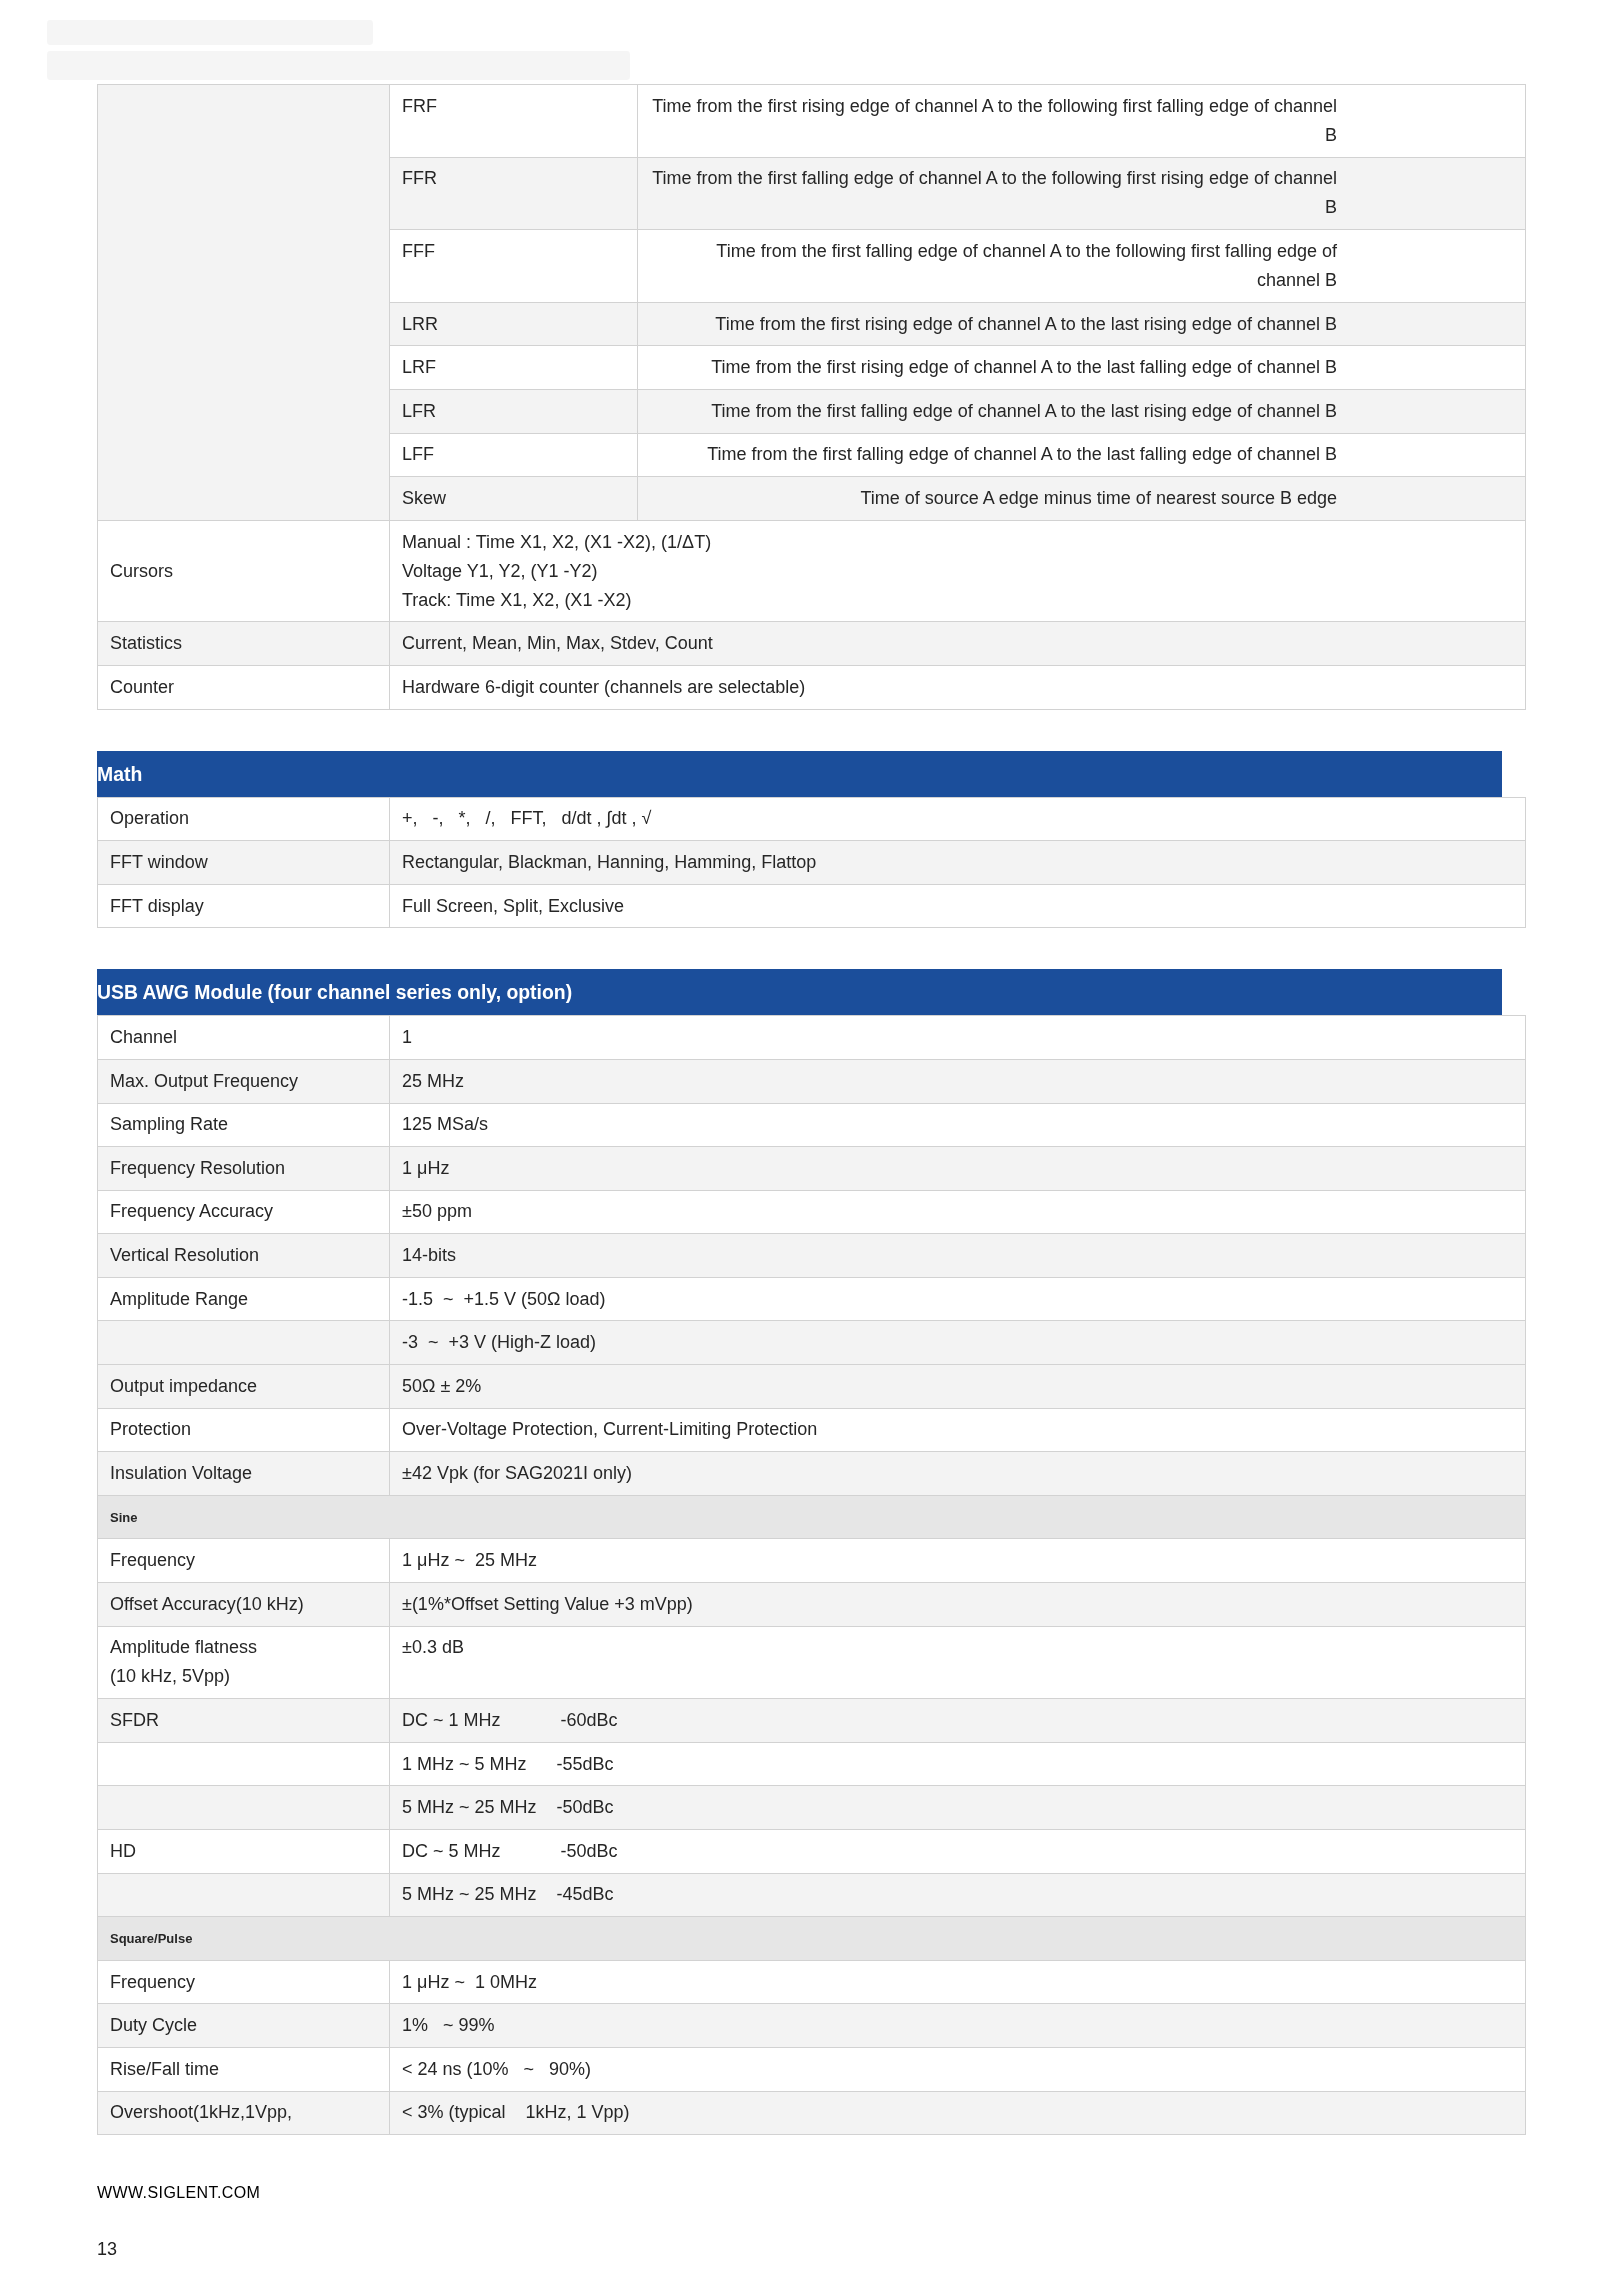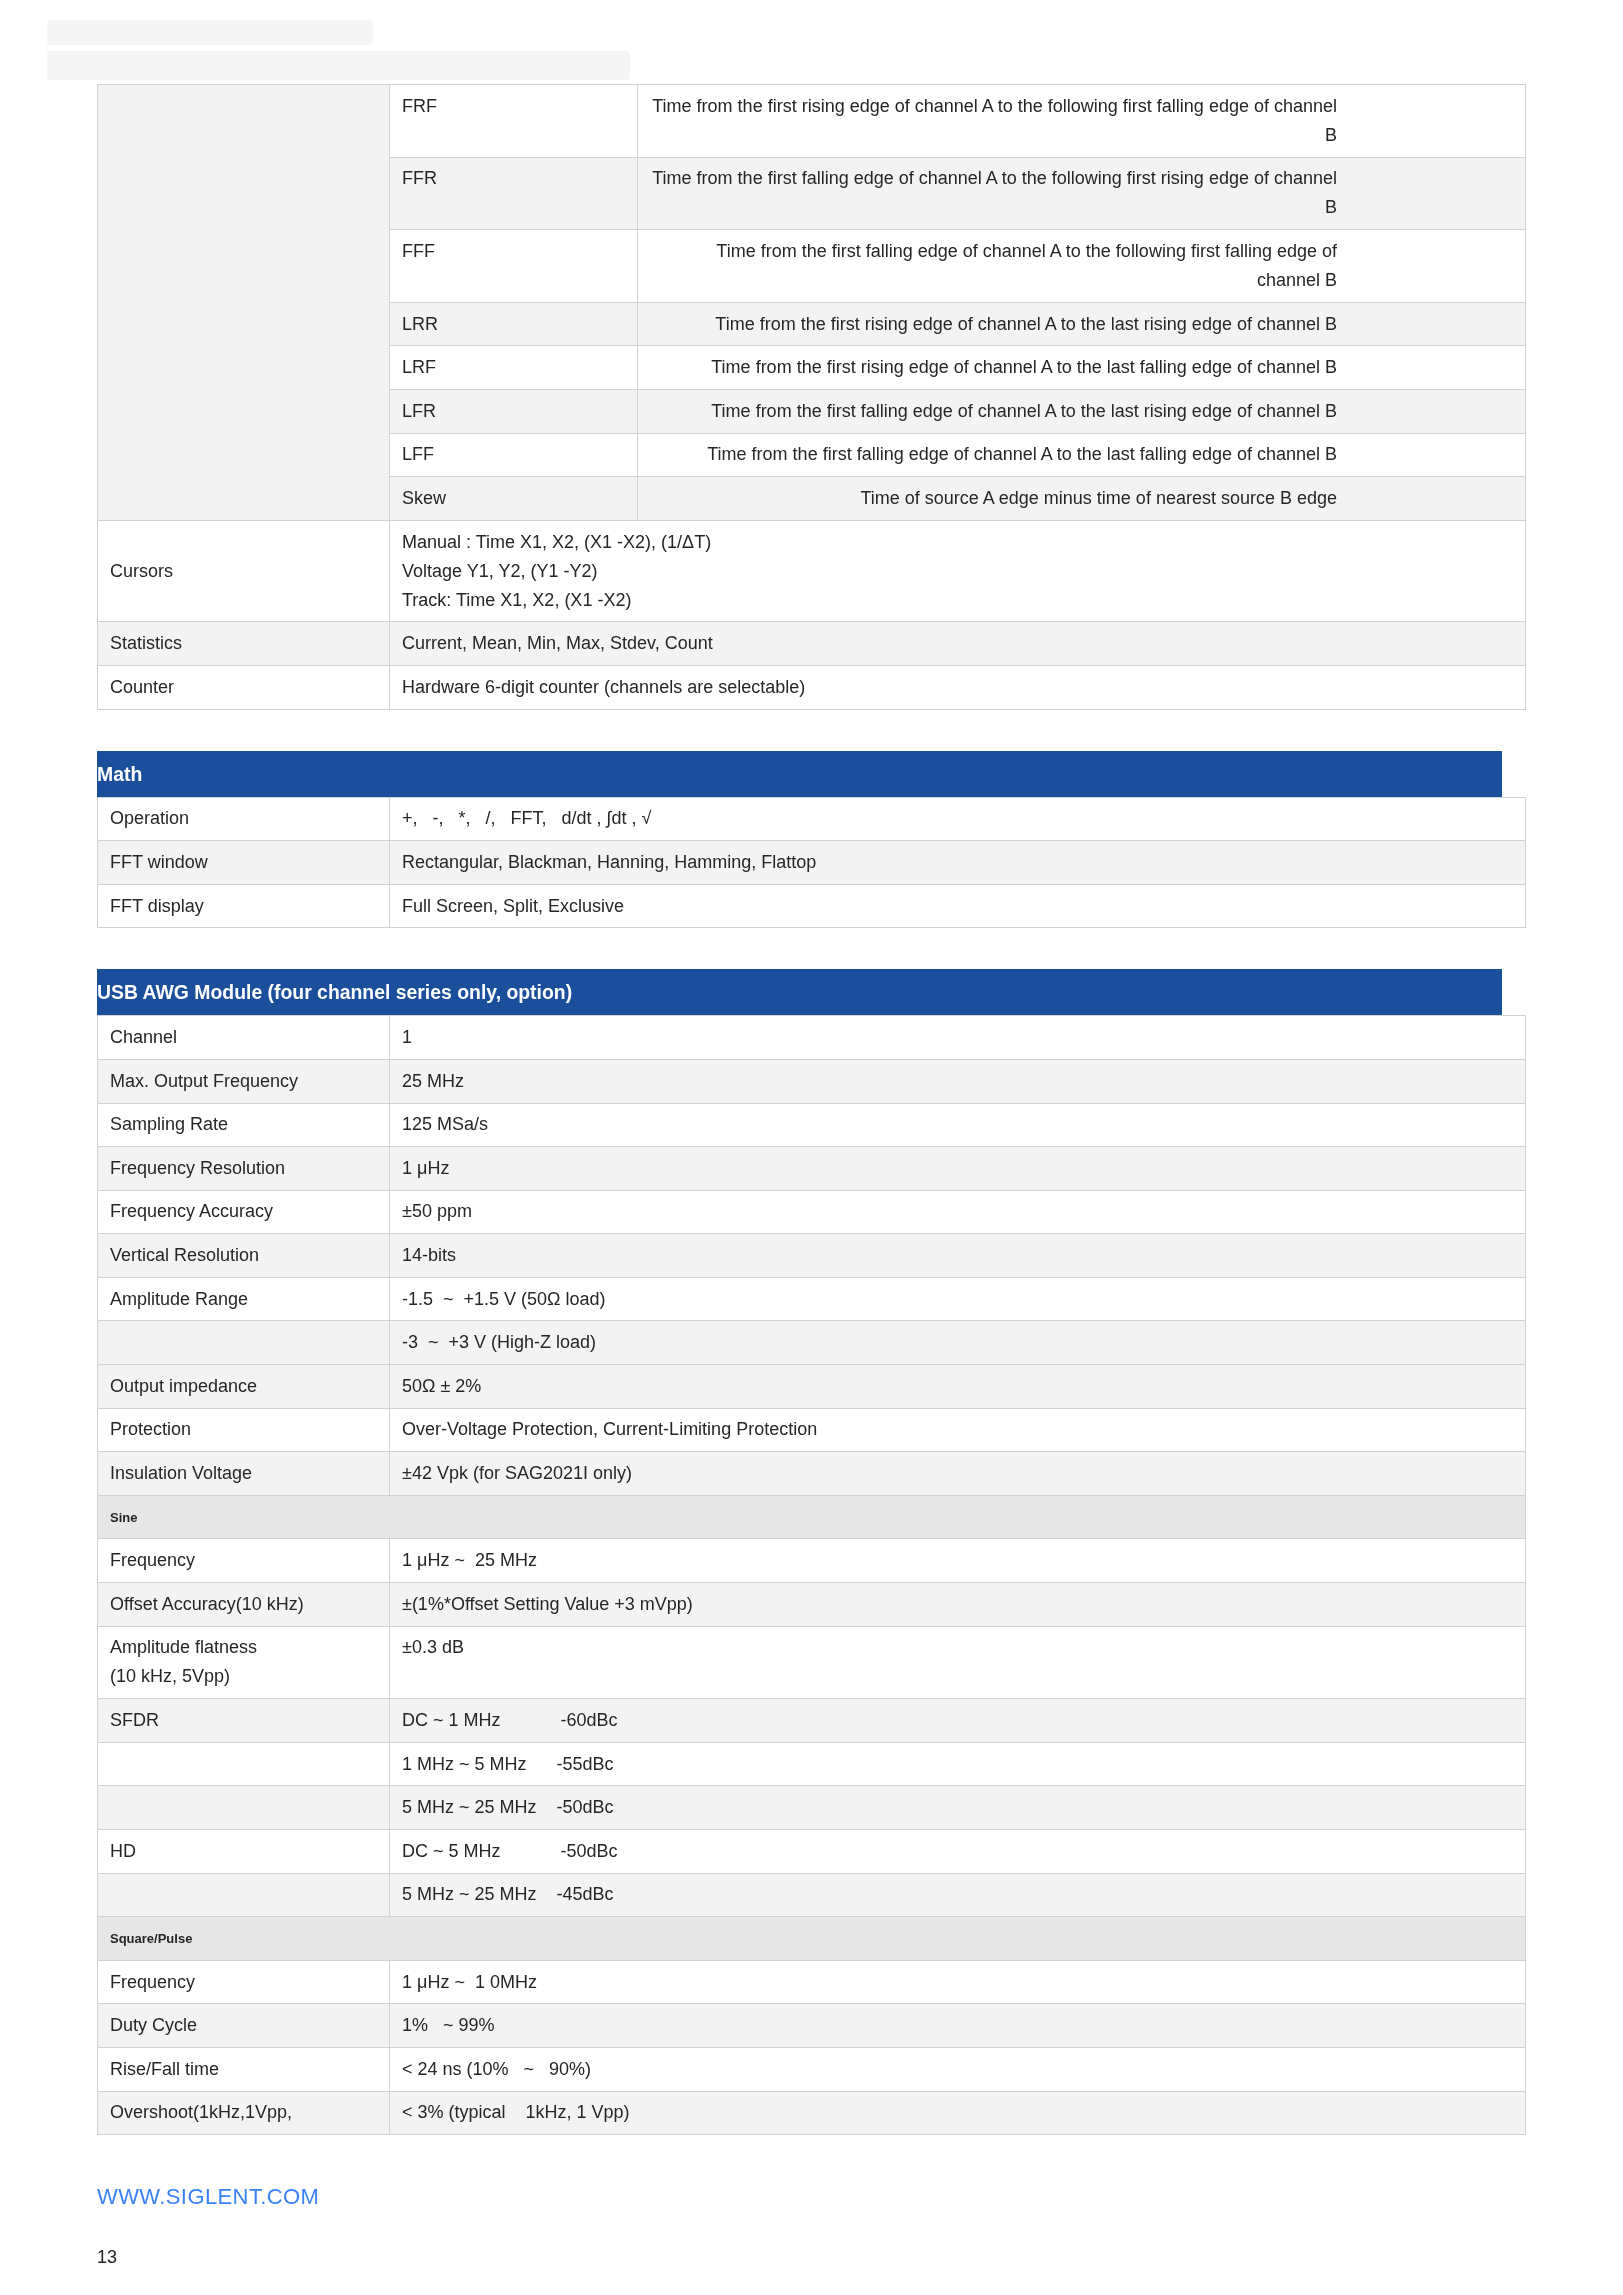--- a/index.html
+++ b/index.html
@@ -36,21 +36,21 @@
   .measure{border-top:1.7px solid var(--toprule);}
   .col-cat{width:292px;}
   .col-code{width:248px;}
   .block{margin-top:41px;}
   .tbl-header{
     background:var(--blue);color:#ffffff;font-weight:bold;font-size:19.4px;
     height:46px;line-height:46px;padding:0 0;width:1405px;
   }
   tr.subheader td{background:var(--subhead);font-weight:bold;font-size:13px;}
   .page-footer{margin-top:49px;}
-  .site{font-size:22px;letter-spacing:0.4px;color:#3b82f6;}
+  .site{font-size:16px;letter-spacing:0.4px;color:#000000;}
   .pagenum{margin-top:37px;font-size:18px;color:#222222;}
 </style>
 </head>
 <body>
 
 <div class="watermark wm1"></div>
 <div class="watermark wm2"></div>
 
 <div class="content">
 

